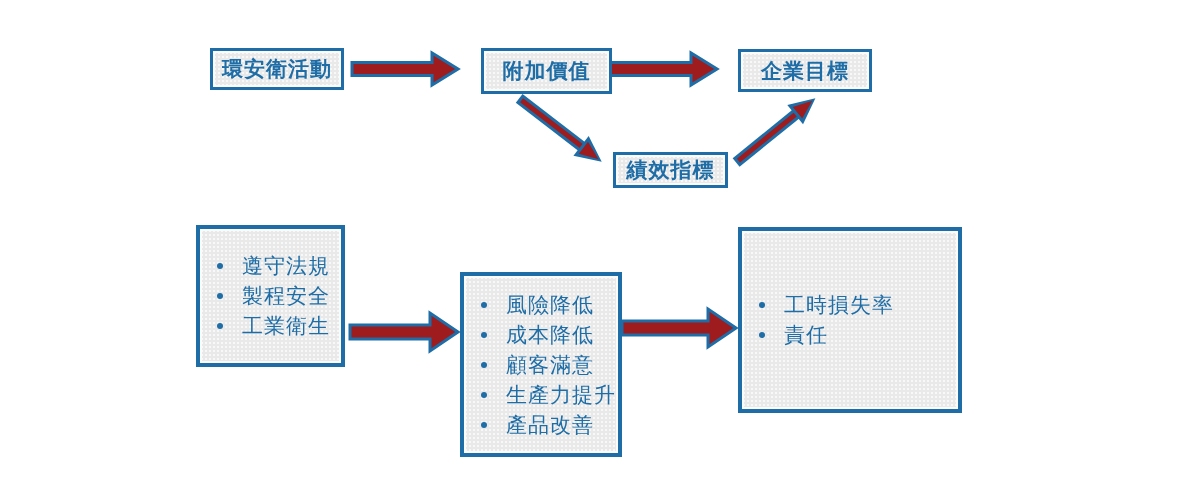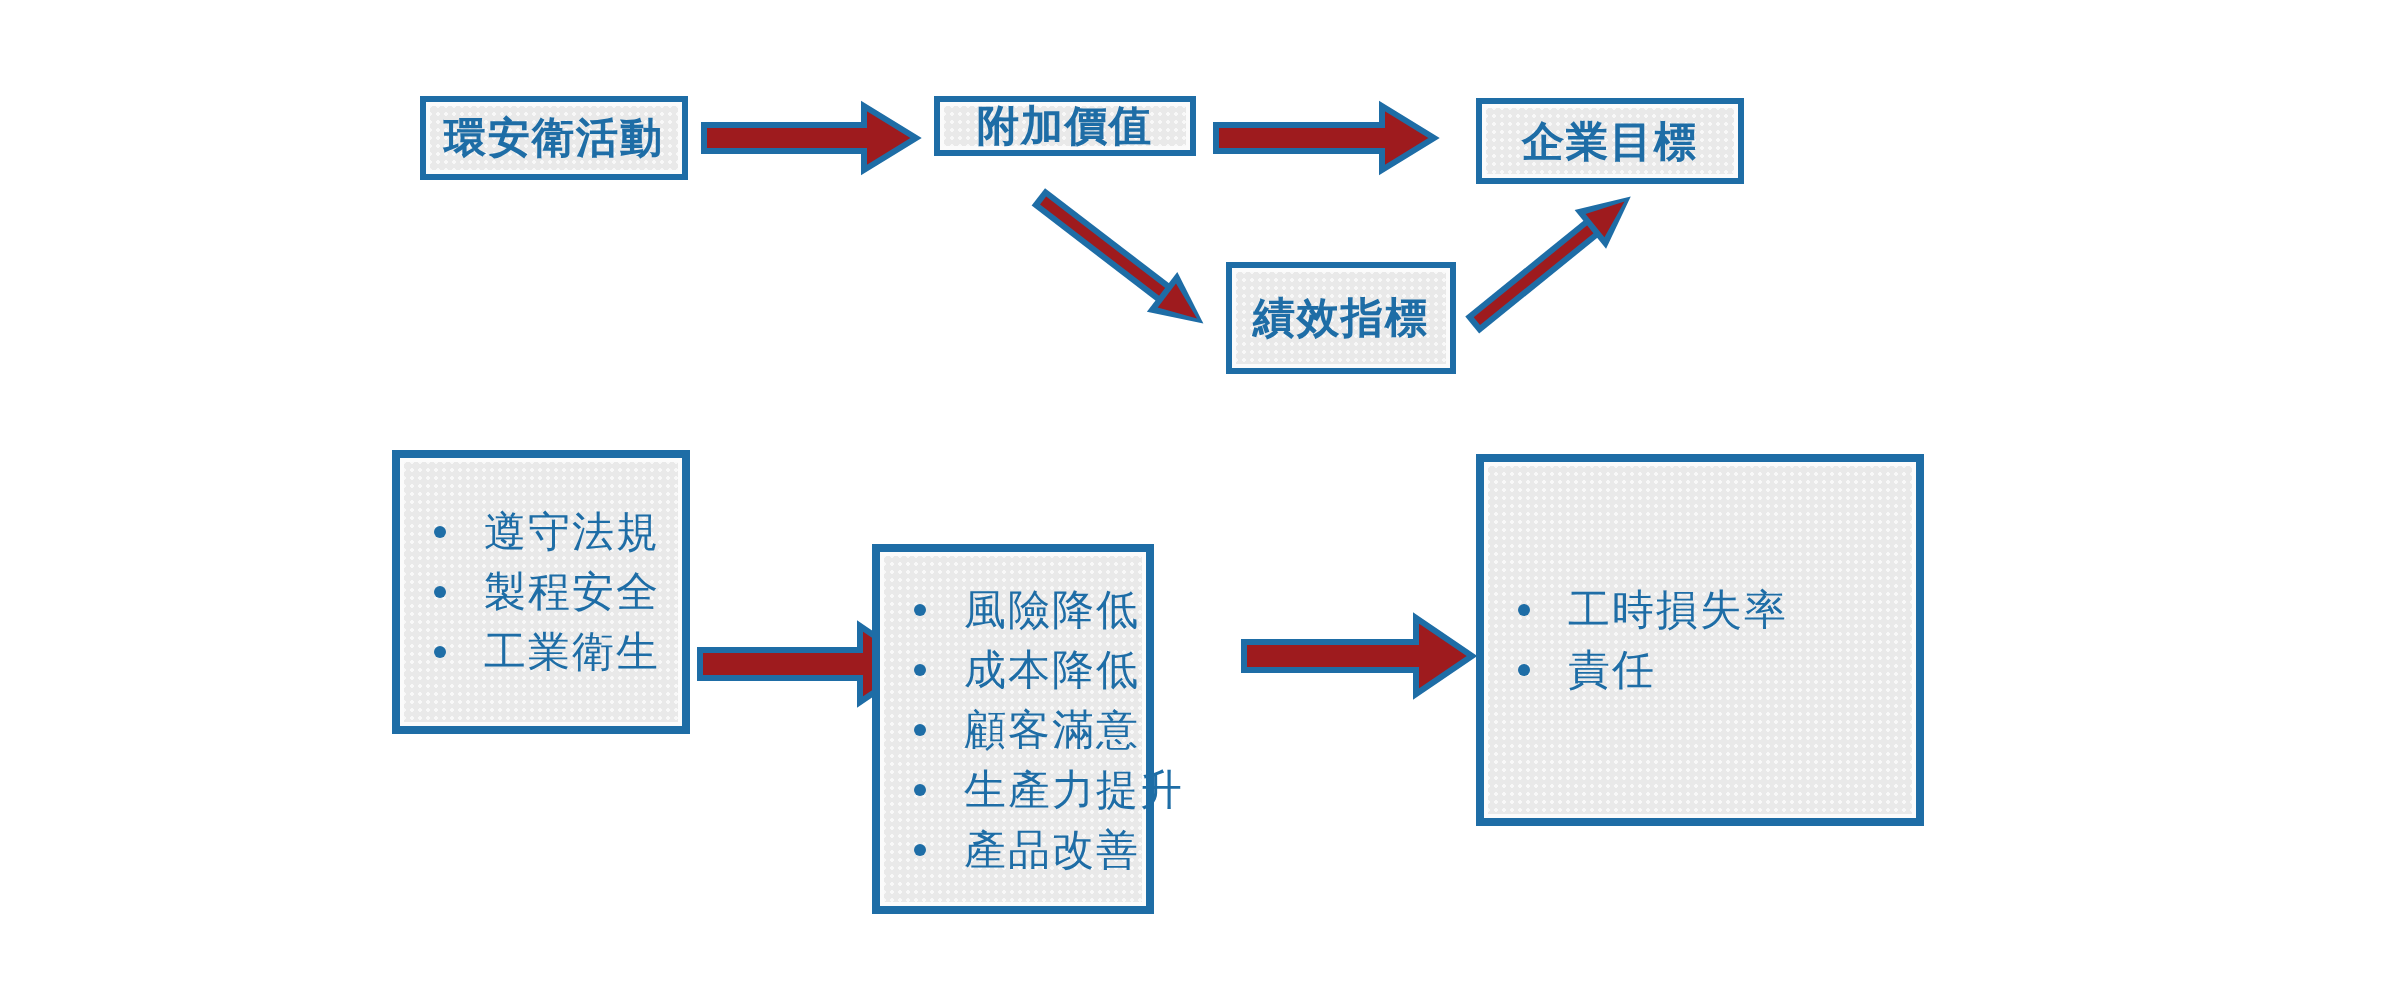--- a/index.html
+++ b/index.html
@@ -71,48 +71,48 @@
 
     <g>
       <polygon points="622,321 708,321 708,309 736,328 708,347 708,335 622,335" fill="#9e1b1e" stroke="#1e6da6" stroke-width="3" stroke-linejoin="miter"></polygon>
     </g>
   </svg>
 
   <div class="node" style="left:210px;top:48px;width:134px;height:42px;">
     <span>環安衛活動</span>
   </div>
 
-  <div class="node" style="left:467px;top:48px;width:131px;height:30px;">
+  <div class="node" style="left:481px;top:48px;width:131px;height:46px;">
     <span>附加價值</span>
   </div>
 
   <div class="node" style="left:738px;top:49px;width:134px;height:43px;">
     <span>企業目標</span>
   </div>
 
-  <div class="node" style="left:613px;top:131px;width:115px;height:56px;text-align:center;">
+  <div class="node" style="left:613px;top:152px;width:115px;height:36px;text-align:center;">
     <span>績效指標</span>
   </div>
 
   <div class="list-box" style="left:196px;top:225px;width:149px;height:142px;">
     <div class="li">
       <span class="dot"></span>
       <span class="li-label">遵守法規</span>
     </div>
     <div class="li">
       <span class="dot"></span>
       <span class="li-label">製程安全</span>
     </div>
     <div class="li">
       <span class="dot"></span>
       <span class="li-label">工業衛生</span>
     </div>
   </div>
 
-  <div class="list-box" style="left:436px;top:272px;width:141px;height:185px;">
+  <div class="list-box" style="left:460px;top:272px;width:162px;height:185px;">
     <div class="li">
       <span class="dot"></span>
       <span class="li-label">風險降低</span>
     </div>
     <div class="li">
       <span class="dot"></span>
       <span class="li-label">成本降低</span>
     </div>
     <div class="li">
       <span class="dot"></span>

